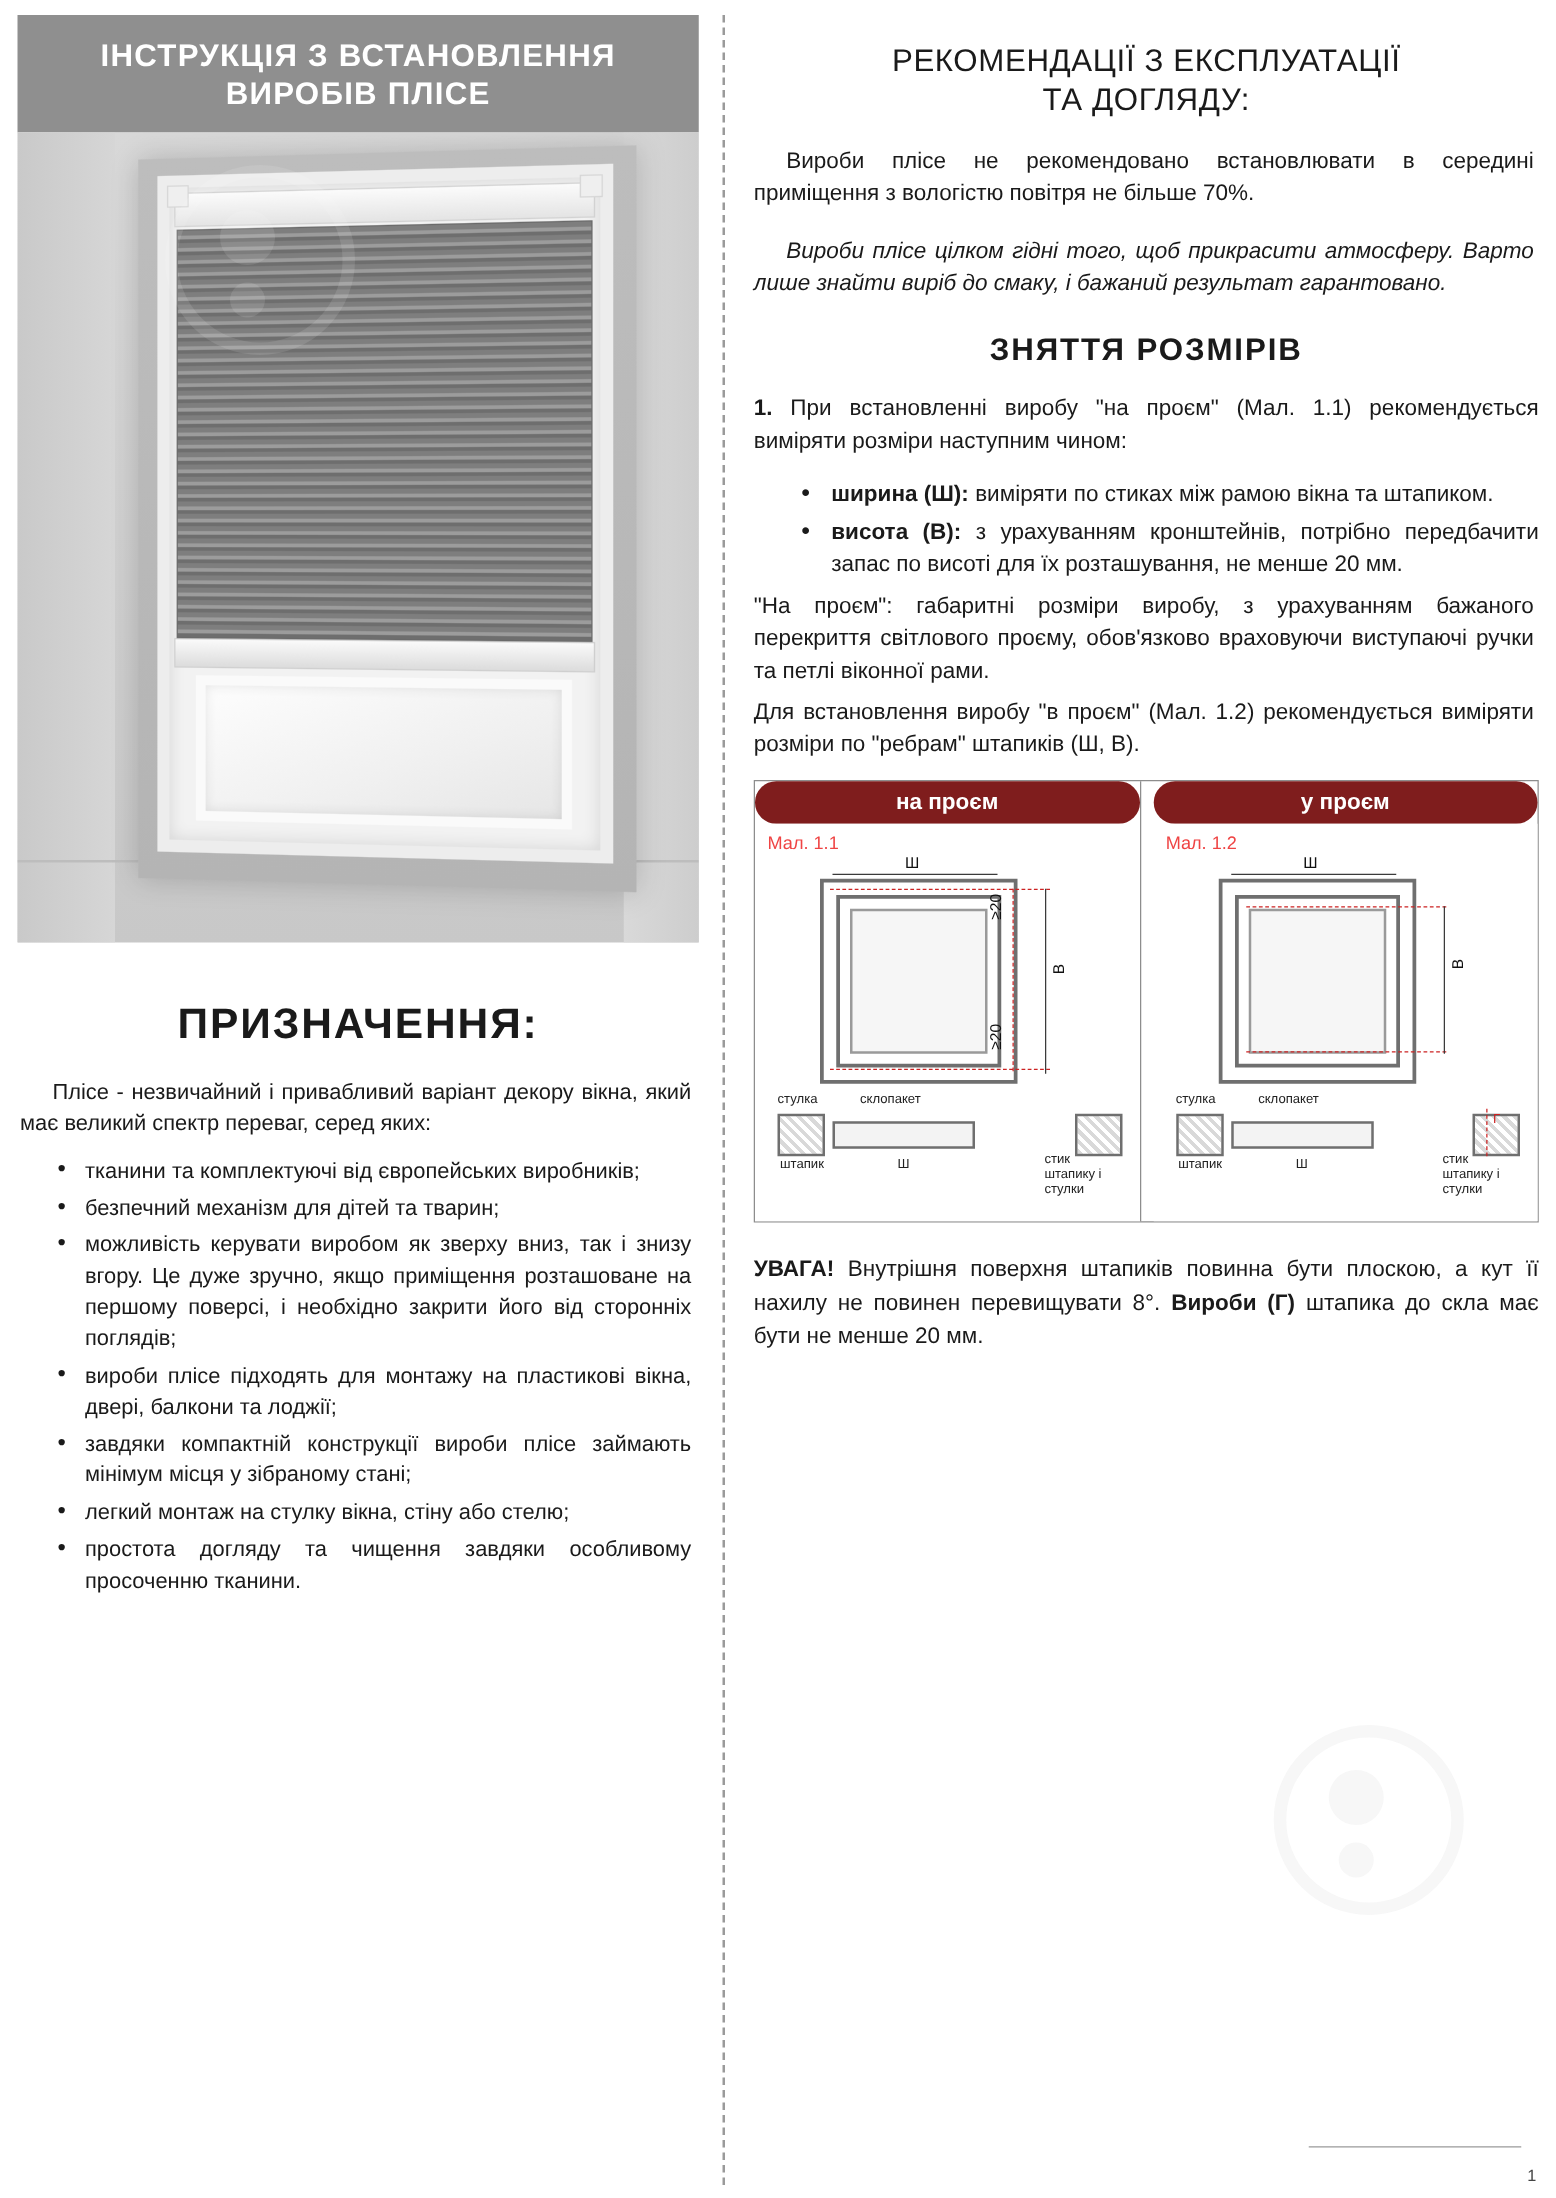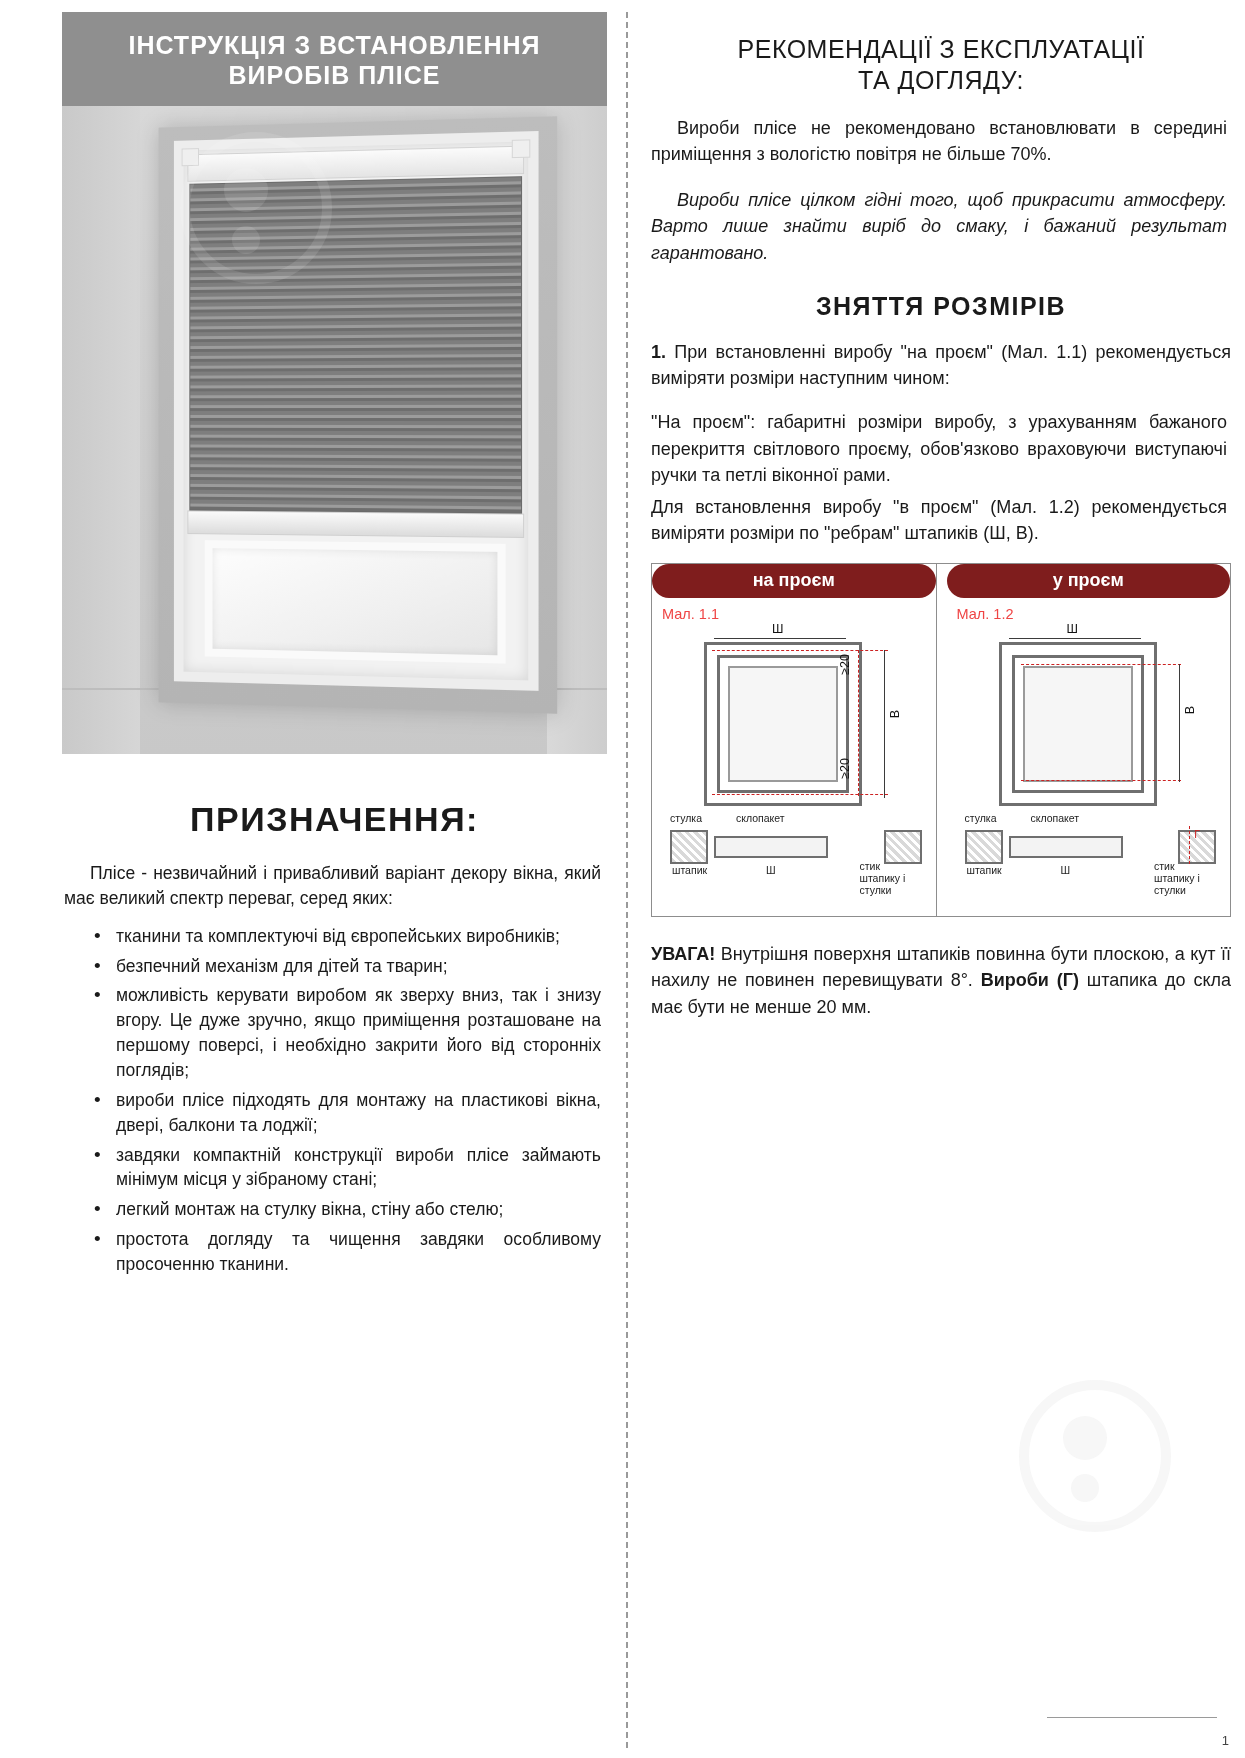--- a/index.html
+++ b/index.html
@@ -27,21 +27,20 @@
   .columns {
     display: flex;
     height: 100%;
     box-sizing: border-box;
   }
 
   .col-left {
     width: 545px;
     box-sizing: border-box;
     position: relative;
-    margin-left: 48px;
   }
 
   .divider {
     width: 38px;
     position: relative;
   }
   .divider::before {
     content: "";
     position: absolute;
     left: 50%;
@@ -411,20 +410,30 @@
       <div class="spacer8"></div>
       <p class="rpara indent italic">Вироби пліcе цілком гідні того, щоб прикрасити атмосферу. Варто лише знайти виріб до смаку, і бажаний результат гарантовано.</p>
 
       <h2 class="rsection">ЗНЯТТЯ РОЗМІРІВ</h2>
 
       <p class="num-list">
         <b>1.</b>
         <span>При встановленні виробу "на проєм" (Мал. 1.1) рекомендується виміряти розміри наступним чином:</span>
       </p>
 
+      <ul class="rbullets">
+        <li>
+          <b>ширина (Ш):</b>
+          <span>виміряти по стиках між рамою вікна та штапиком.</span>
+        </li>
+        <li>
+          <b>висота  (В):</b>
+          <span>з урахуванням кронштейнів, потрібно передбачити запас по висоті для їх розташування, не менше 20 мм.</span>
+        </li>
+      </ul>
 
       <p class="rpara">"На проєм": габаритні розміри виробу, з урахуванням бажаного перекриття світлового проєму, обов'язково враховуючи виступаючі ручки та петлі віконної рами.</p>
       <p class="rpara">Для встановлення виробу "в проєм" (Мал. 1.2) рекомендується виміряти розміри по "ребрам" штапиків (Ш, В).</p>
 
       <div class="diagrams">
 
         <div class="diagram">
           <div class="dhead">на проєм</div>
           <div class="dbody">
             <div class="dlabel">Мал. 1.1</div>

